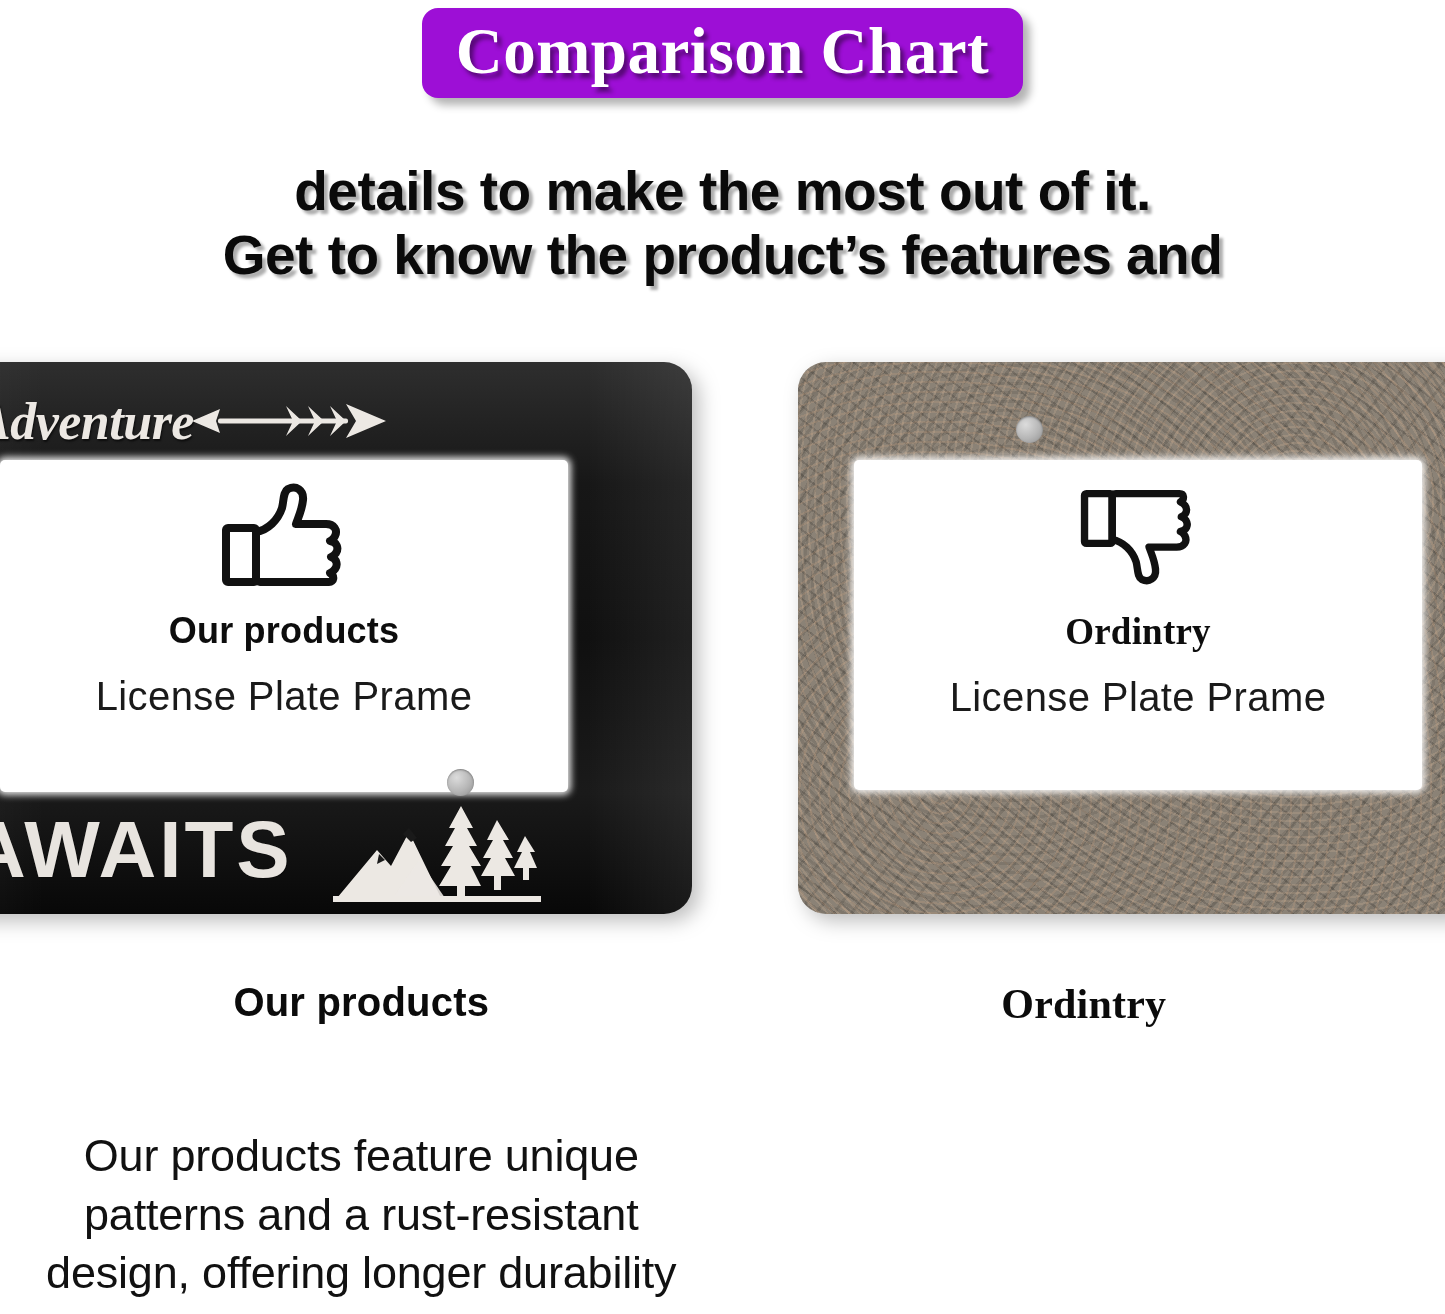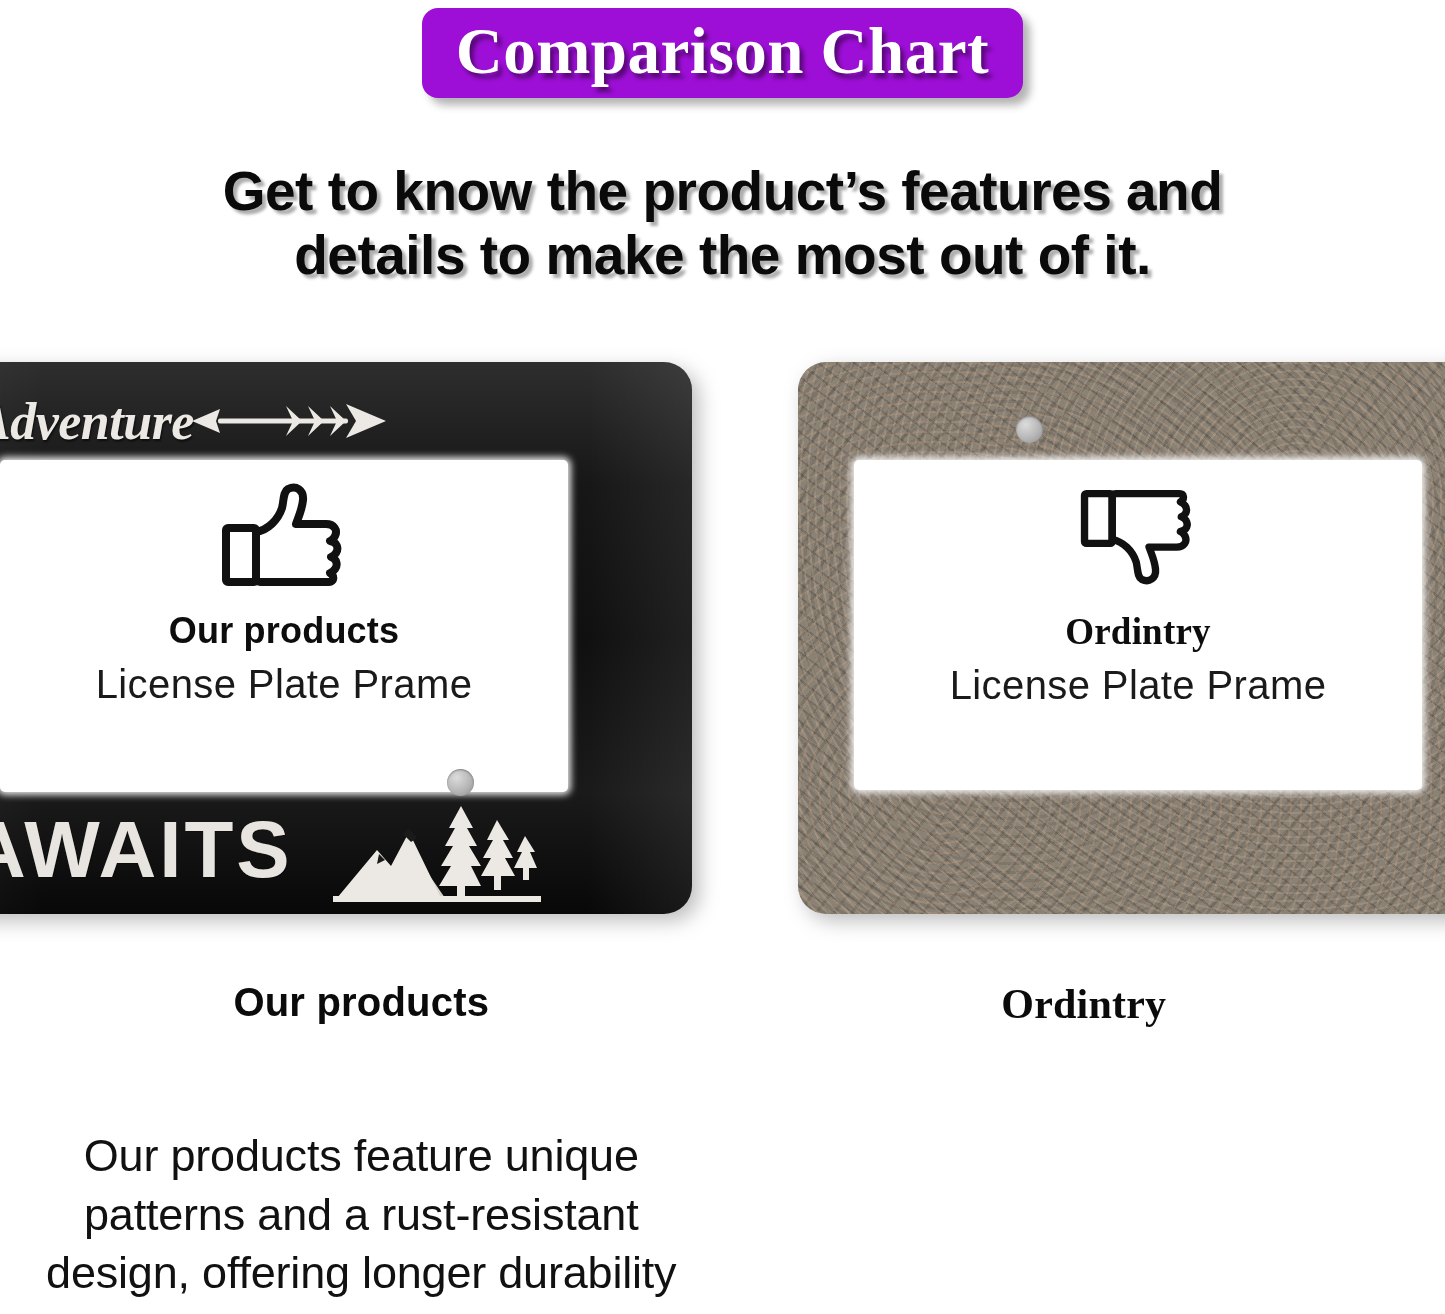--- a/index.html
+++ b/index.html
@@ -191,21 +191,21 @@
   .win-label{
     margin-top:20px;
     font-family:"Liberation Sans", sans-serif;
     font-weight:700; font-size:36px; color:#0d0d0d;
     letter-spacing:0.2px;
   }
   .win-label.serif{
     font-family:"Liberation Serif", serif; font-weight:700; font-size:37px;
   }
   .win-sub{
-    margin-top:10px;
+    margin-top:22px;
     font-family:"Liberation Sans", sans-serif;
     font-weight:300; font-size:40px; color:#1a1a1a;
     letter-spacing:0.4px;
   }
 
   
   .compare{
     position:absolute; top:980px; left:0; width:1445px; height:334px;
     display:flex;
   }
@@ -231,22 +231,22 @@
 </head>
 <body>
 
 <div class="banner-wrap">
   <div class="banner">
     <div class="banner-title">Comparison Chart</div>
   </div>
 </div>
 
 <div class="subtitle">
+  <span>details to make the most out of it.</span>
   <span>Get to know the product’s features and</span>
-  <span>details to make the most out of it.</span>
 </div>
 
 <div class="product-row">
 
   <div class="frame frame-left">
     <div class="frame-skin skin-black"></div>
 
     <div class="deco-top">
       <span class="adv-script">Adventure</span>
       <svg class="arrow-svg" width="210" height="58" viewBox="0 0 210 58">

